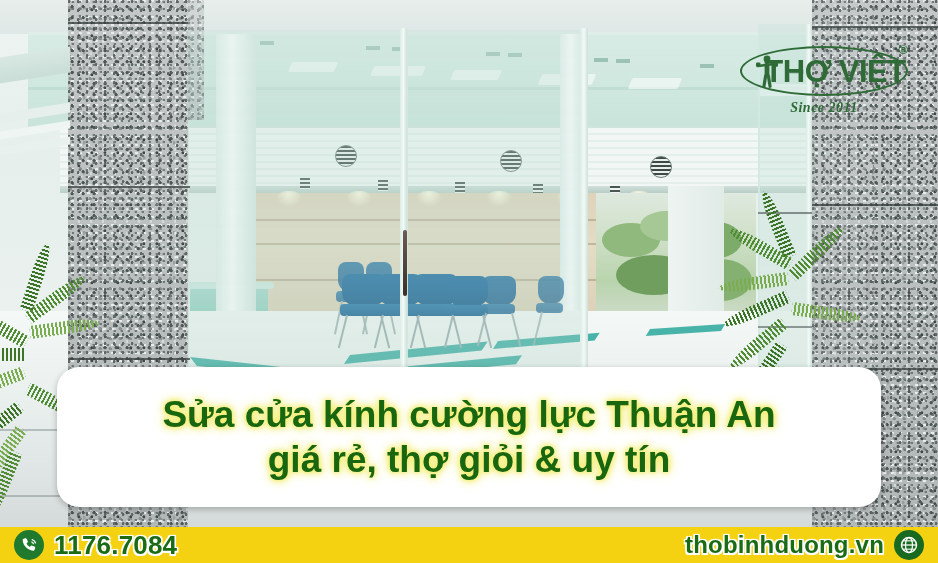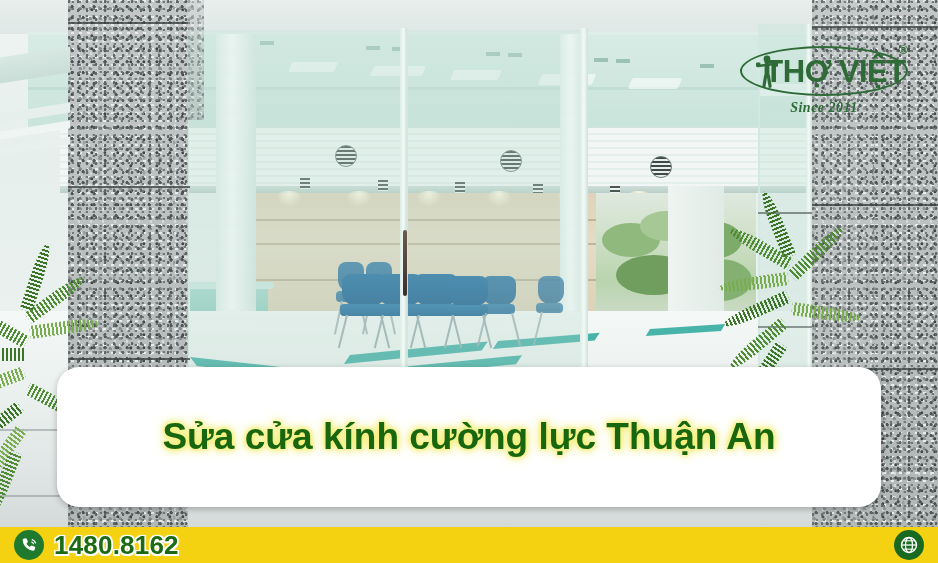--- a/index.html
+++ b/index.html
@@ -427,34 +427,36 @@
         </g>
       </svg>
       <span class="logo-word">THỢ VIỆT</span>
       <span class="reg">®</span>
     </div>
     <div class="logo-since">Since 2011</div>
   </div>
 
   <div class="card">
     <div class="headline">Sửa cửa kính cường lực Thuận An</div>
+    <div class="headline">giá rẻ, thợ giỏi &amp; uy tín</div>
   </div>
 
   <div class="bar">
     <div class="bar-left">
       <span class="circ">
         <svg width="19" height="19" viewBox="0 0 24 24" aria-hidden="true">
           <path d="M6.6 2.9c.8-.3 1.7.1 2 .9l1.2 2.8c.3.7.1 1.5-.5 2l-1.1.9c.9 1.9 2.4 3.4 4.3 4.3l.9-1.1c.5-.6 1.3-.8 2-.5l2.8 1.2c.8.3 1.2 1.2.9 2l-.7 2c-.3.8-1 1.3-1.9 1.2C9.4 17.9 4.1 12.6 3.4 5.5c-.1-.9.4-1.6 1.2-1.9z" fill="#fff"></path>
           <path d="M15.4 4.6a6.4 6.4 0 0 1 4.2 4.2" stroke="#fff" stroke-width="1.6" fill="none" stroke-linecap="round"></path>
           <path d="M14.8 7.6a3.6 3.6 0 0 1 2.2 2.2" stroke="#fff" stroke-width="1.5" fill="none" stroke-linecap="round"></path>
         </svg>
       </span>
-      <span class="bar-text">1480.8162</span>
+      <span class="bar-text">1176.7084</span>
     </div>
     <div class="bar-right">
+      <span class="bar-text site">thobinhduong.vn</span>
       <span class="circ dark">
         <svg width="20" height="20" viewBox="0 0 24 24" aria-hidden="true">
           <circle cx="12" cy="12" r="9" fill="none" stroke="#fff" stroke-width="1.7"></circle>
           <ellipse cx="12" cy="12" rx="4.2" ry="9" fill="none" stroke="#fff" stroke-width="1.5"></ellipse>
           <line x1="3" y1="12" x2="21" y2="12" stroke="#fff" stroke-width="1.5"></line>
           <line x1="4.6" y1="7" x2="19.4" y2="7" stroke="#fff" stroke-width="1.3"></line>
           <line x1="4.6" y1="17" x2="19.4" y2="17" stroke="#fff" stroke-width="1.3"></line>
         </svg>
       </span>
     </div>

